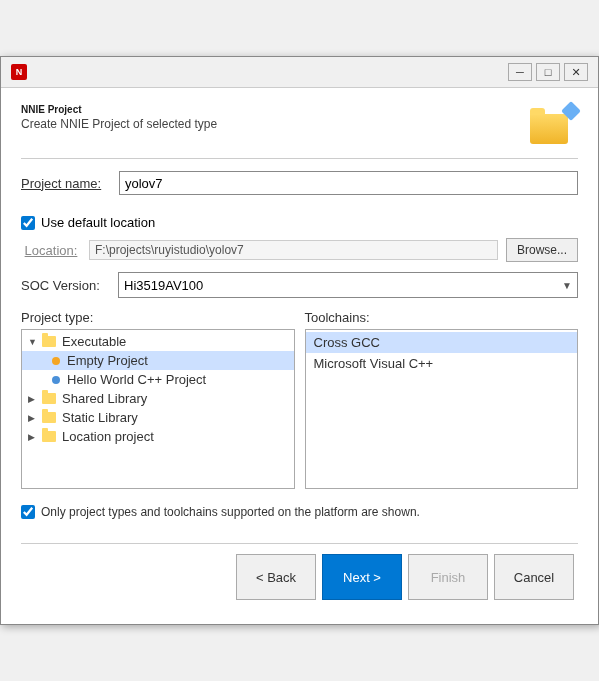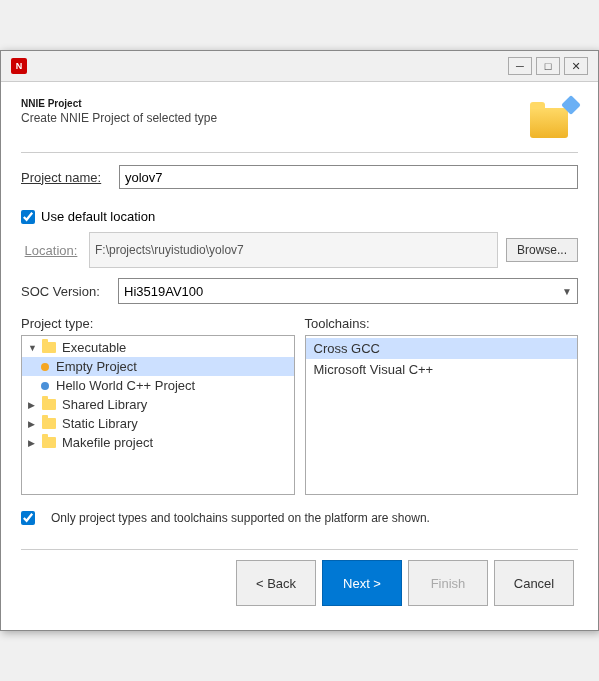--- a/index.html
+++ b/index.html
@@ -166,21 +166,21 @@
     }
     .location-label {
       color: #888;
       min-width: 60px;
       font-size: 13px;
       text-align: center;
     }
     .location-label.underline { text-decoration: underline; }
     .location-path {
       flex: 1;
-      height: 36px;
+      height: 20px;
       border: 1px solid #ccc;
       padding: 2px 5px;
       font-size: 12px;
       color: #555;
       background: #f5f5f5;
     }
     .browse-btn {
       height: 24px;
       padding: 0 10px;
       border: 1px solid #aaa;
@@ -257,21 +257,21 @@
       cursor: pointer;
       display: flex;
       align-items: center;
       gap: 4px;
       font-size: 13px;
       color: #333;
     }
     .tree-item.selected {
       background: #cce0ff;
     }
-    .tree-item.indent1 { padding-left: 19px; }
+    .tree-item.indent1 { padding-left: 30px; }
     .tree-arrow {
       font-size: 9px;
       color: #555;
       min-width: 10px;
     }
     .tree-folder-icon {
       width: 14px;
       height: 11px;
       background: #ffd966;
       border-radius: 0 1px 1px 1px;
@@ -302,21 +302,21 @@
       padding: 3px 8px;
       cursor: pointer;
       font-size: 13px;
       color: #333;
     }
     .toolchain-item.selected { background: #cce0ff; }
 
     .checkbox-notice {
       display: flex;
       align-items: center;
-      gap: 16px;
+      gap: 6px;
       margin-bottom: 18px;
       padding: 6px 0;
     }
     .checkbox-notice input[type="checkbox"] {
       width: 14px;
       height: 14px;
       accent-color: #0078d4;
       cursor: pointer;
     }
     .notice-text {
@@ -438,21 +438,21 @@
             <span>Shared Library</span>
           </div>
           <div class="tree-item">
             <span class="tree-arrow">▶</span>
             <span class="tree-folder-icon"></span>
             <span>Static Library</span>
           </div>
           <div class="tree-item">
             <span class="tree-arrow">▶</span>
             <span class="tree-folder-icon"></span>
-            <span>Makefile project</span>
+            <span>Location project</span>
           </div>
         </div>
       </div>
 
       <div style="flex:1;">
         <div class="section-label">Toolchains:</div>
         <div class="toolchains-panel">
           <div class="toolchain-item selected">
             <span>Cross GCC</span>
           </div>

